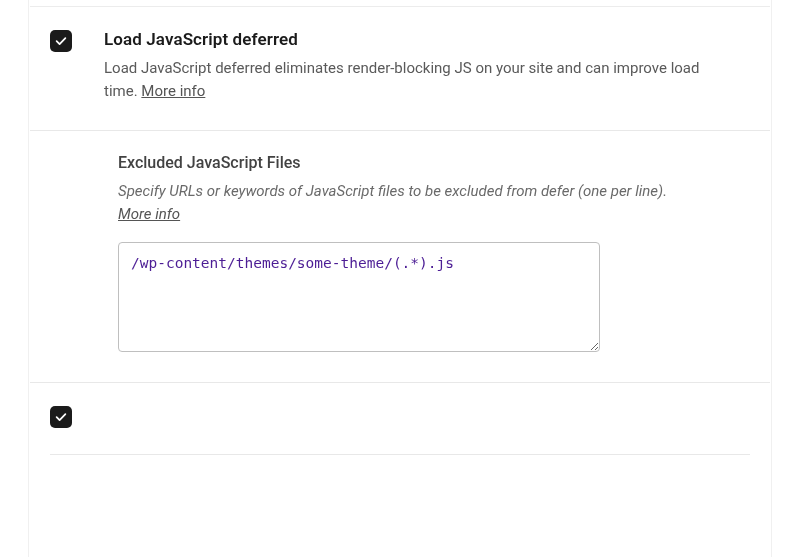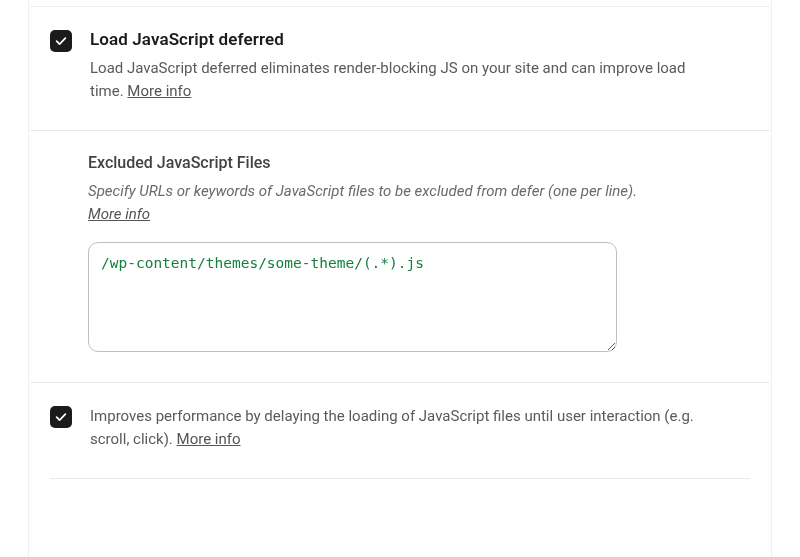--- a/index.html
+++ b/index.html
@@ -21,25 +21,25 @@
       bottom: 0;
       width: 1px;
       background: #f0f0f0;
     }
     .faint-vbar-left { left: 28px; }
     .faint-vbar-right { right: 28px; }
     .section {
       border-top: 1px solid #e8e8e8;
       padding: 22px 20px 26px 20px;
       display: flex;
-      gap: 18px;
+      gap: 32px;
     }
     .section.first { border-top: 1px solid #ececec; margin-top: 6px; }
     .section-inner { flex: 1; }
-    .section.indented { padding-left: 58px; gap: 0; }
+    .section.indented { padding-left: 88px; gap: 0; }
     .divider-only {
       border-top: 1px solid #e8e8e8;
       height: 0;
       margin: 0 20px 0 20px;
     }
     .checkbox {
       width: 22px;
       height: 22px;
       border-radius: 5px;
       background: #1b1b1b;
@@ -78,28 +78,28 @@
     }
     .sub-desc {
       font-size: 15px;
       line-height: 1.55;
       color: #6a6a6a;
       max-width: 560px;
       margin-bottom: 16px;
       font-style: italic;
     }
     textarea.exclude {
-      width: 529px;
+      width: 482px;
       height: 110px;
       border: 1px solid #bfbfbf;
-      border-radius: 10px;
+      border-radius: 4px;
       padding: 10px 12px;
       font-family: ui-monospace, Menlo, Monaco, Consolas, monospace;
       font-size: 14.5px;
-      color: #15803d;
+      color: #4c1d95;
       resize: both;
       outline: none;
       background: #ffffff;
       line-height: 1.5;
     }
   </style>
 </head>
 <body>
 
 <div class="faint-vbar-left"></div>
@@ -135,23 +135,18 @@
     </div>
   </div>
 
   <div class="section">
     <div class="checkbox">
       <svg viewBox="0 0 16 16">
         <path d="M3 8.2 L6.4 11.5 L13 4.8" stroke="#ffffff" stroke-width="2" fill="none" stroke-linecap="round" stroke-linejoin="round"></path>
       </svg>
     </div>
     <div class="section-inner">
-      <div class="desc">
-        <span>Improves performance by delaying the loading of JavaScript files until user interaction (e.g. scroll, click).</span>
-        <span> </span>
-        <a class="more">More info</a>
-      </div>
     </div>
   </div>
 
   <div class="divider-only"></div>
 
 </div>
 
 </body></html>

